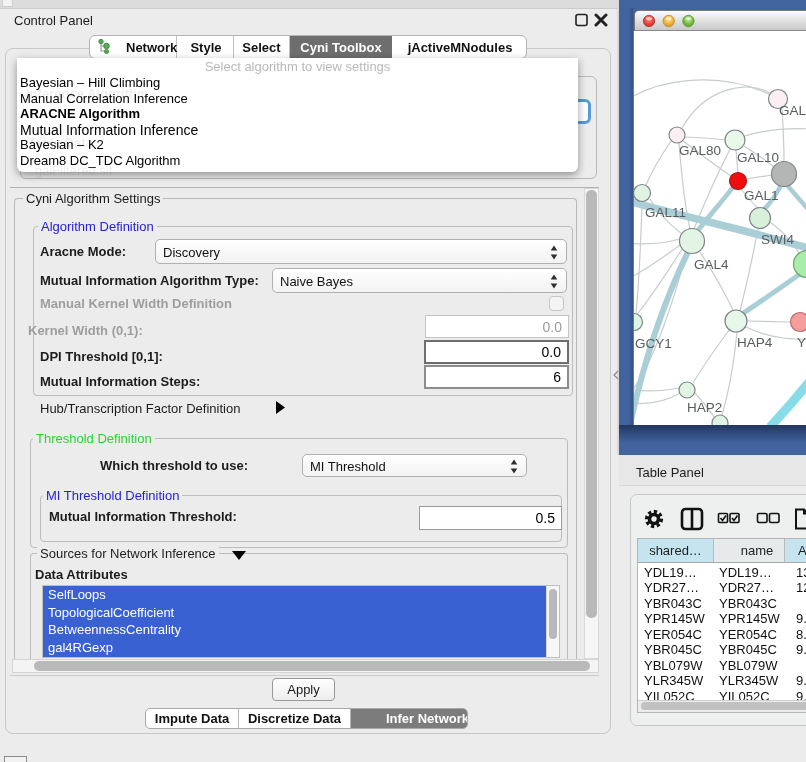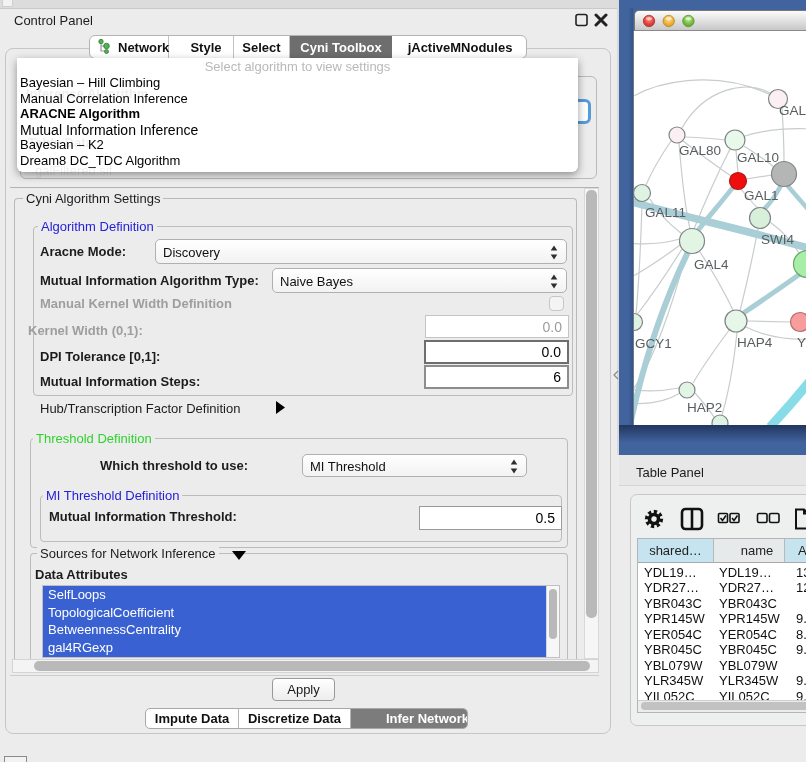--- a/index.html
+++ b/index.html
@@ -57,21 +57,21 @@
   <svg style="position:absolute;right:8px;top:5px;" width="8" height="15" viewBox="0 0 8 15">
       <path d="M4 0.5 L7.3 5.4 L0.7 5.4 Z M4 14.5 L0.7 9.6 L7.3 9.6 Z" fill="#2e2e2e"></path>
     </svg>
   </div>
 <div class="lbl b dis" style="left:40px;top:296px;">Manual Kernel Width Definition</div>
 <div class="abs" style="left:549px;top:296px;width:15px;height:15px;border:1px solid #c6c6c6;border-radius:4px;background:#f4f4f4;box-sizing:border-box;"></div>
 <div class="lbl b dis" style="left:28px;top:323px;">Kernel Width (0,1):</div>
 <div class="fld" style="left:425px;top:315px;width:144px;height:23px;border:1px solid #c4c4c4;color:#9c9c9c;">
     <span>0.0</span>
   </div>
-<div class="lbl b" style="left:40px;top:349px;">DPI Tolerance [0,1]:</div>
+<div class="lbl b" style="left:40px;top:349px;">DPI Threshold [0,1]:</div>
 <div class="fld" style="left:424px;top:340px;width:145px;height:24px;border:2px solid #6e6e6e;color:#000;">
     <span>0.0</span>
   </div>
 <div class="lbl b" style="left:40px;top:374px;">Mutual Information Steps:</div>
 <div class="fld" style="left:424px;top:365px;width:145px;height:24px;border:2px solid #8d8d8d;color:#000;">
     <span>6</span>
   </div>
 
 <div class="lbl" style="left:40px;top:401px;">Hub/Transcription Factor Definition</div>
 <svg class="abs" style="left:274px;top:400px;" width="12" height="15">
@@ -121,21 +121,21 @@
 
 <div class="abs" style="left:145px;top:708px;width:323px;height:21px;background:#fff;border:1px solid #a8a8a8;border-radius:5px;box-sizing:border-box;overflow:hidden;font-size:13px;font-weight:bold;color:#111;">
   <div style="position:absolute;left:0;top:0;width:93px;height:21px;text-align:center;line-height:20px;border-right:1px solid #b5b5b5;box-sizing:border-box;">Impute Data</div>
   <div style="position:absolute;left:93px;top:0;width:112px;height:21px;text-align:center;line-height:20px;border-right:1px solid #b5b5b5;box-sizing:border-box;">Discretize Data</div>
   <div style="position:absolute;left:205px;top:0;width:118px;height:21px;text-align:right;line-height:20px;background:#7c7c7c;color:#ffffff;">Infer Network</div>
 </div>
 
 <div class="abs" style="left:4px;top:756px;width:21px;height:10px;background:#f2f2f2;border:1px solid #8a8a8a;"></div>
 
 <div class="abs" style="left:89px;top:35px;width:438px;height:24px;background:#fff;border:1px solid #b4b4b4;border-radius:6px;box-sizing:border-box;overflow:hidden;font-size:13px;font-weight:bold;color:#111;">
-  <div style="position:absolute;left:0;top:0;width:79px;height:24px;line-height:23px;text-align:center;border-right:1px solid #c2c2c2;box-sizing:border-box;padding-left:28px;">Network</div>
+  <div style="position:absolute;left:8px;top:0;width:79px;height:24px;line-height:23px;text-align:center;border-right:1px solid #c2c2c2;box-sizing:border-box;padding-left:28px;">Network</div>
   <div style="position:absolute;left:89px;top:0;width:55px;height:24px;line-height:23px;text-align:center;border-right:1px solid #c2c2c2;box-sizing:border-box;">Style</div>
   <div style="position:absolute;left:144px;top:0;width:56px;height:24px;line-height:23px;text-align:center;border-right:1px solid #c2c2c2;box-sizing:border-box;">Select</div>
   <div style="position:absolute;left:200px;top:0;width:102px;height:24px;line-height:23px;text-align:center;background:#6e6e6e;color:#fff;">Cyni Toolbox</div>
   <div style="position:absolute;left:302px;top:0;width:136px;height:24px;line-height:23px;text-align:center;">jActiveMNodules</div>
 </div>
 <svg class="abs" style="left:97px;top:38px;" width="14" height="18" viewBox="0 0 14 18">
   <path d="M4 4 L4 13 L9 13 M4 8 L8 8" stroke="#9a9a9a" stroke-width="1.2" fill="none"></path>
   <circle cx="4" cy="3.5" r="2.2" fill="#52b152" stroke="#2e7d2e" stroke-width="0.8"></circle>
   <circle cx="9.5" cy="8" r="2.8" fill="#52b152" stroke="#2e7d2e" stroke-width="0.8"></circle>
   <circle cx="9.5" cy="13.5" r="2" fill="#52b152" stroke="#2e7d2e" stroke-width="0.8"></circle>

